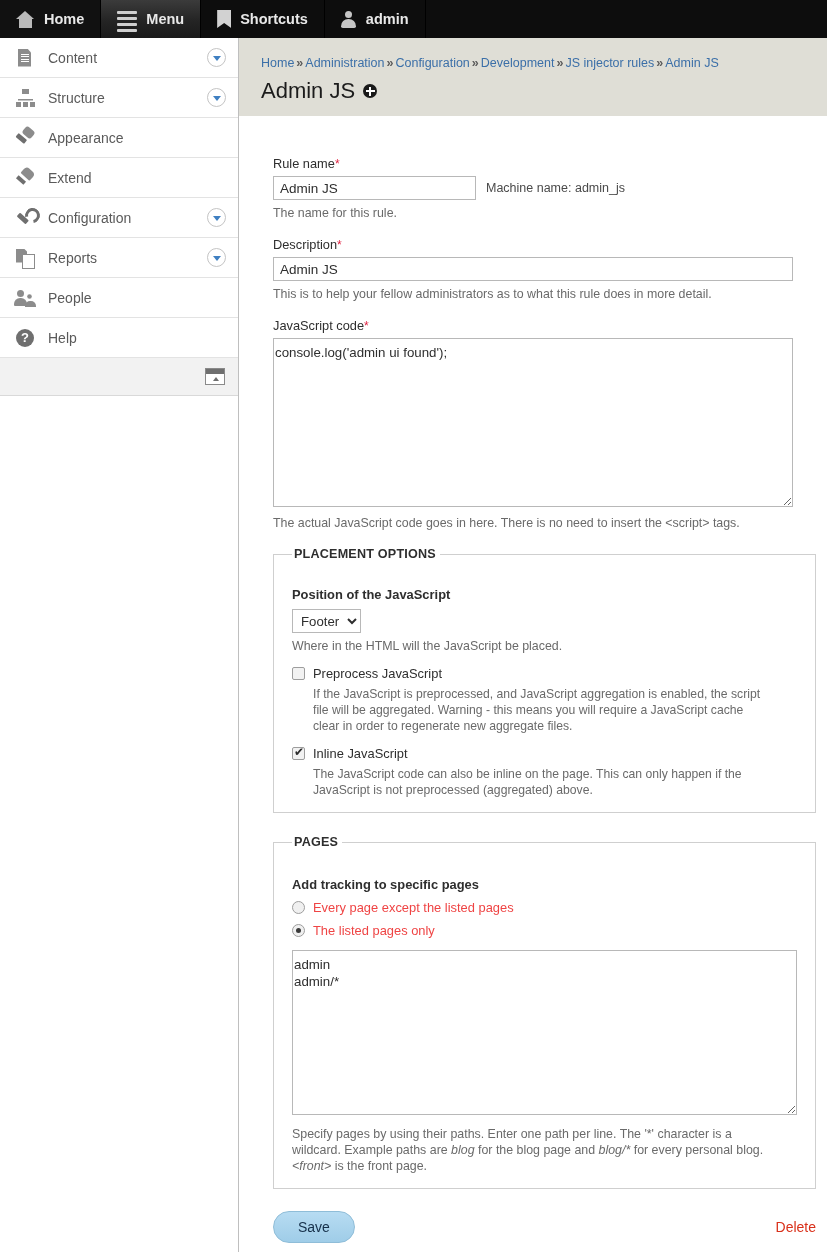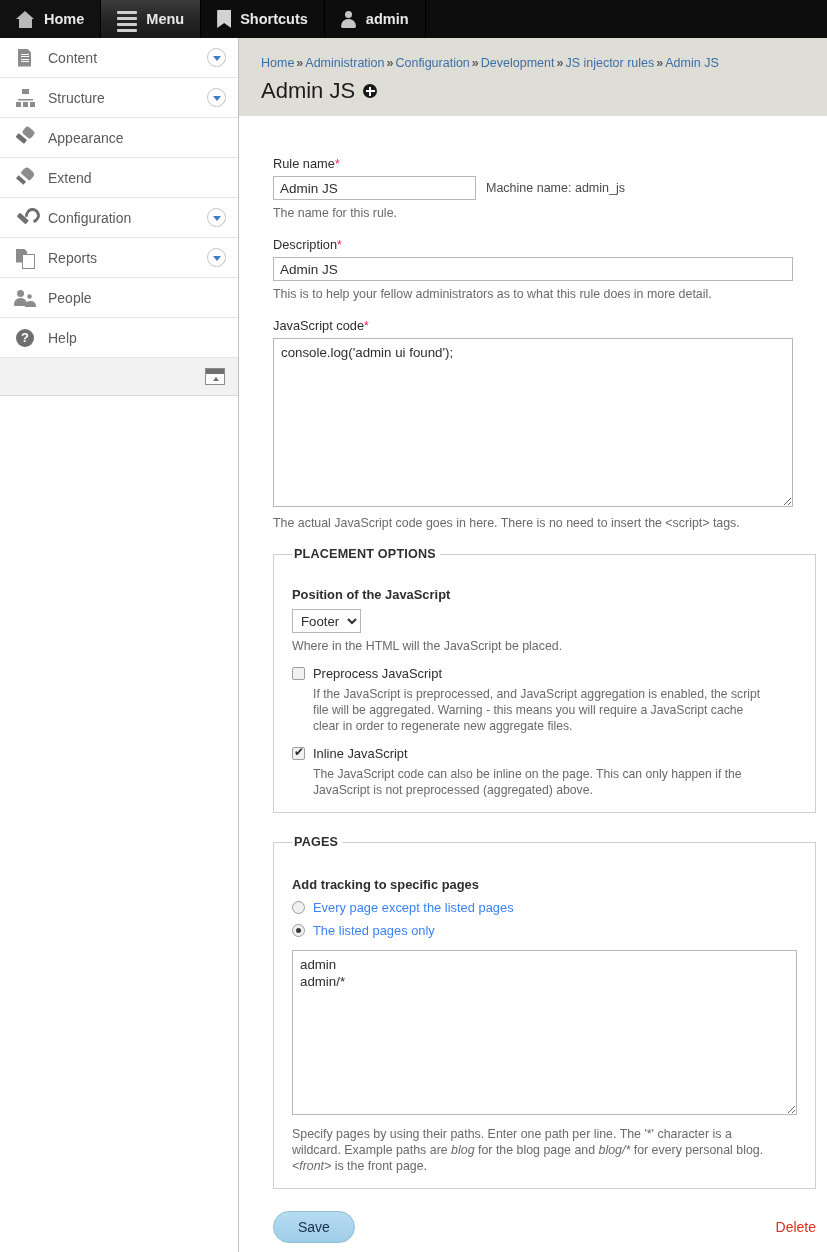--- a/index.html
+++ b/index.html
@@ -207,21 +207,21 @@
   }
   .machine {
     font-size: 12.5px; color:#4a4a4a; margin-left: 10px;
   }
   .row-inline { display:flex; align-items:center; }
 
   textarea {
     font-family:"Liberation Sans", sans-serif;
     font-size: 13.3px; color:#2e2e2e;
     border: 1px solid #b8b8b8;
-    padding: 5px 7px;
+    padding: 5px 1px;
     resize: both;
     background:#fff;
     line-height: 17px;
   }
 
   fieldset {
     border: 1px solid #cfcfcf;
     margin: 0 0 22px 0;
     padding: 16px 18px 14px 18px;
   }
@@ -255,21 +255,21 @@
   .radio-row { display:flex; align-items:center; gap:8px; margin-top:8px;}
   .rbtn {
     width:13px; height:13px; border-radius:50%;
     border:1px solid #9d9d9d; background:#f0f0f0; flex:0 0 13px;
     position:relative; cursor:pointer;
   }
   .rbtn.sel::after {
     content:""; position:absolute; left:3px; top:3px; width:5px; height:5px;
     border-radius:50%; background:#3a3a3a;
   }
-  .radio-label { font-size:12.9px; color:#3b82f6; }
+  .radio-label { font-size:12.9px; color:#ef4444; }
 
   .actions {
     display:flex; align-items:center; justify-content:space-between;
     padding: 0 32px 0 34px; margin-top: 18px;
   }
   .btn-save {
     background: linear-gradient(to bottom, #b7dcf2 0%, #9fcde8 100%);
     border: 1px solid #8fbdd8;
     border-radius: 16px;
     padding: 7px 24px;

